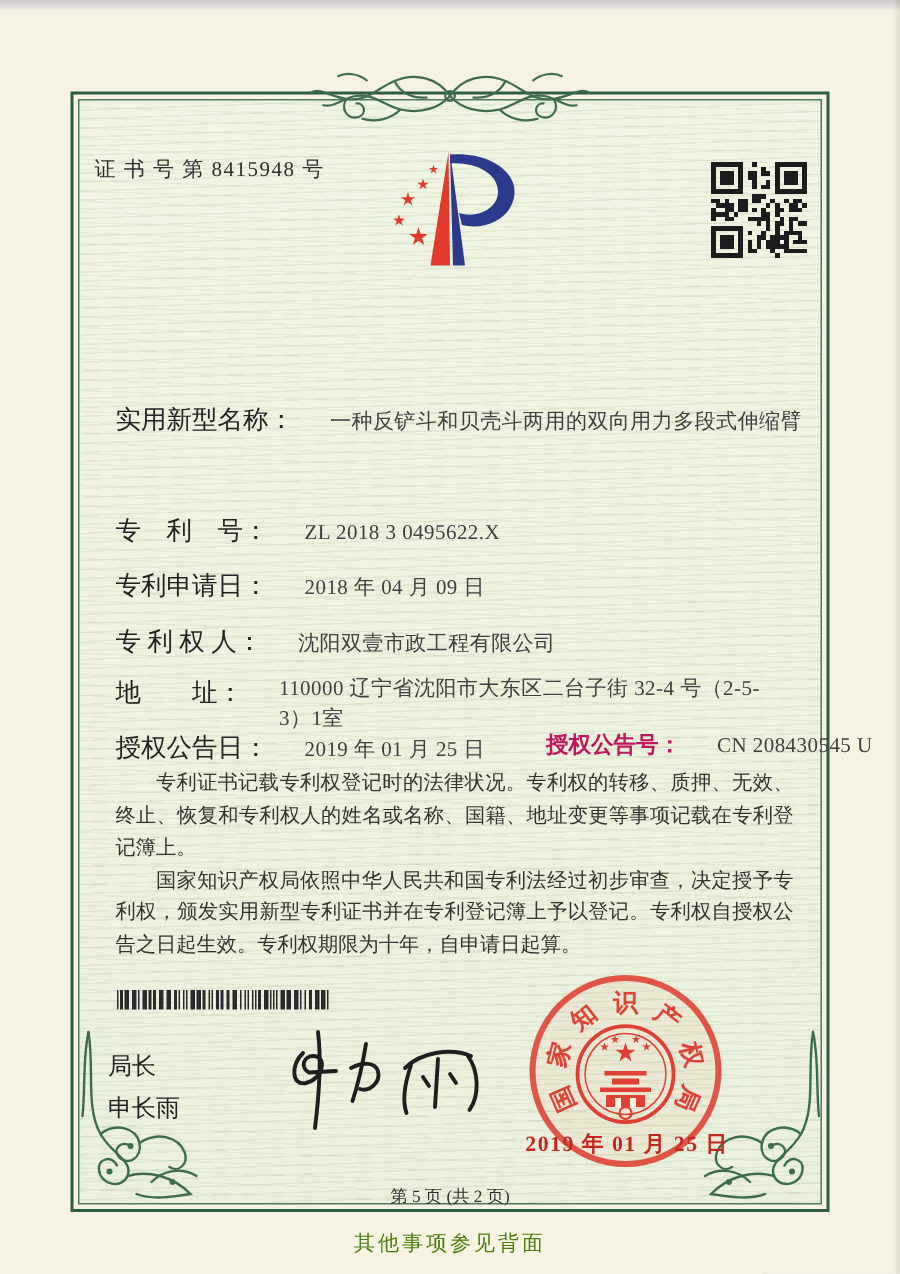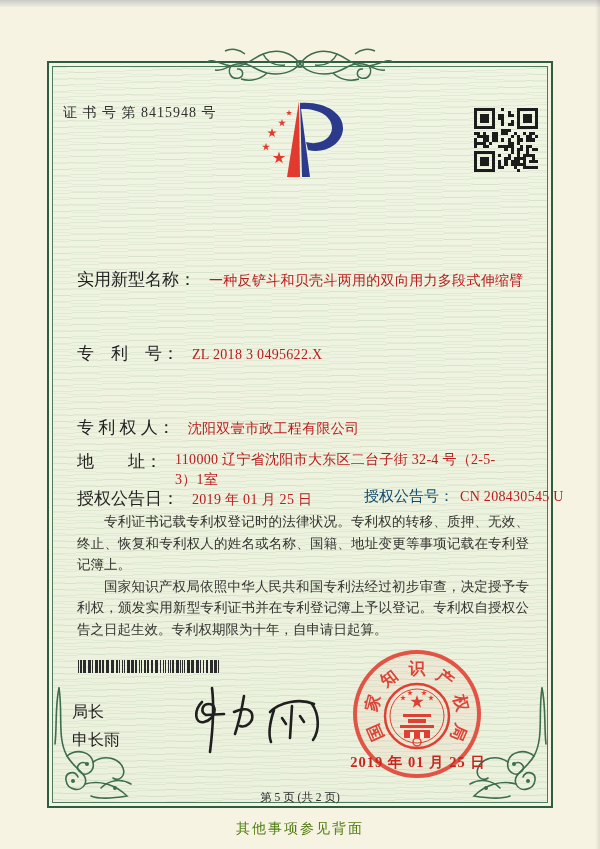--- a/index.html
+++ b/index.html
@@ -26,23 +26,23 @@
   .flourish.left{left:51px;top:686px;}
   .flourish.right{right:50px;top:686px;transform:scaleX(-1);}
   
   .cert-no{position:absolute;left:63px;top:104px;font-size:14px;letter-spacing:1px;color:#2f2f2f;}
   .logo{position:absolute;left:256px;top:96px;width:100px;height:86px;}
   .qr{position:absolute;left:474px;top:108px;width:64px;height:64px;fill:#1c1c1c;shape-rendering:crispEdges;}
   .title{position:absolute;left:47px;width:506px;top:191px;margin:0;
     text-align:center;font-size:36px;font-weight:600;letter-spacing:4px;color:#141414;}
   
   .row{position:absolute;left:77px;width:460px;white-space:nowrap;}
-  .flabel{font-size:17px;color:#222;margin-right:13px;}
-  .flabel2{font-size:15px;color:#0c4a6e;margin-right:6px;}
-  .fval{font-size:14px;color:#b91c1c;letter-spacing:.3px;font-family:Liberation Serif, serif;}
+  .flabel{font-size:17px;color:#222;margin-right:24px;}
+  .flabel2{font-size:15px;color:#be185d;margin-right:24px;font-weight:bold;}
+  .fval{font-size:14px;color:#404040;letter-spacing:.3px;font-family:Liberation Serif, serif;}
   .row.addr{white-space:normal;}
   .row.addr .fval{display:inline-block;vertical-align:top;max-width:332px;line-height:20px;}
   .grant2{position:absolute;left:287px;top:0;white-space:nowrap;}
   
   .paras{position:absolute;left:77px;top:511px;width:452px;}
   .paras p{margin:0;text-indent:2em;font-size:13.5px;line-height:21.5px;
     color:#33332f;text-align:justify;}
   
   .barcode{position:absolute;left:78px;top:660px;width:150px;height:13px;font-size:0;}
   .barcode i{display:inline-block;height:100%;background:#2b2b2b;vertical-align:top;}
@@ -350,20 +350,23 @@
       <rect x="14" y="20" width="1" height="1"></rect>
     </svg>
 
 
   <div class="row" style="top:268px">
     <span class="flabel">实用新型名称：</span><span class="fval">一种反铲斗和贝壳斗两用的双向用力多段式伸缩臂</span>
   </div>
   <div class="row" style="top:342px">
     <span class="flabel">专　利　号：</span><span class="fval">ZL 2018 3 0495622.X</span>
   </div>
+  <div class="row" style="top:379px">
+    <span class="flabel">专利申请日：</span><span class="fval">2018 年 04 月 09 日</span>
+  </div>
   <div class="row" style="top:416px">
     <span class="flabel">专 利 权 人：</span><span class="fval">沈阳双壹市政工程有限公司</span>
   </div>
   <div class="row addr" style="top:450px">
     <span class="flabel">地　　址：</span><span class="fval">110000 辽宁省沈阳市大东区二台子街 32-4 号（2-5-3）1室</span>
   </div>
   <div class="row" style="top:487px">
     <span class="flabel">授权公告日：</span><span class="fval">2019 年 01 月 25 日</span>
     <span class="grant2">
       <span class="flabel2">授权公告号：</span><span class="fval">CN 208430545 U</span>

